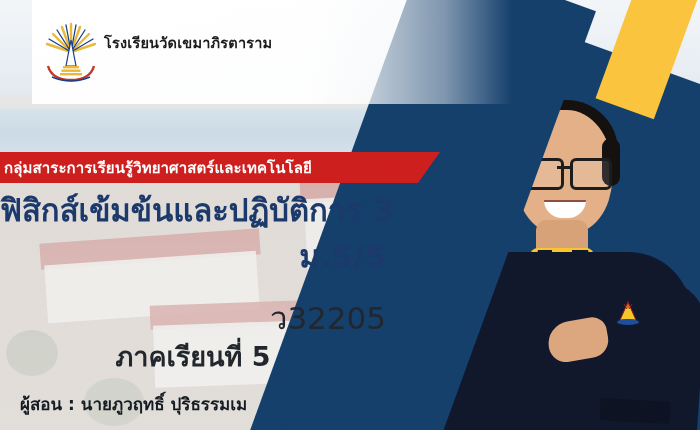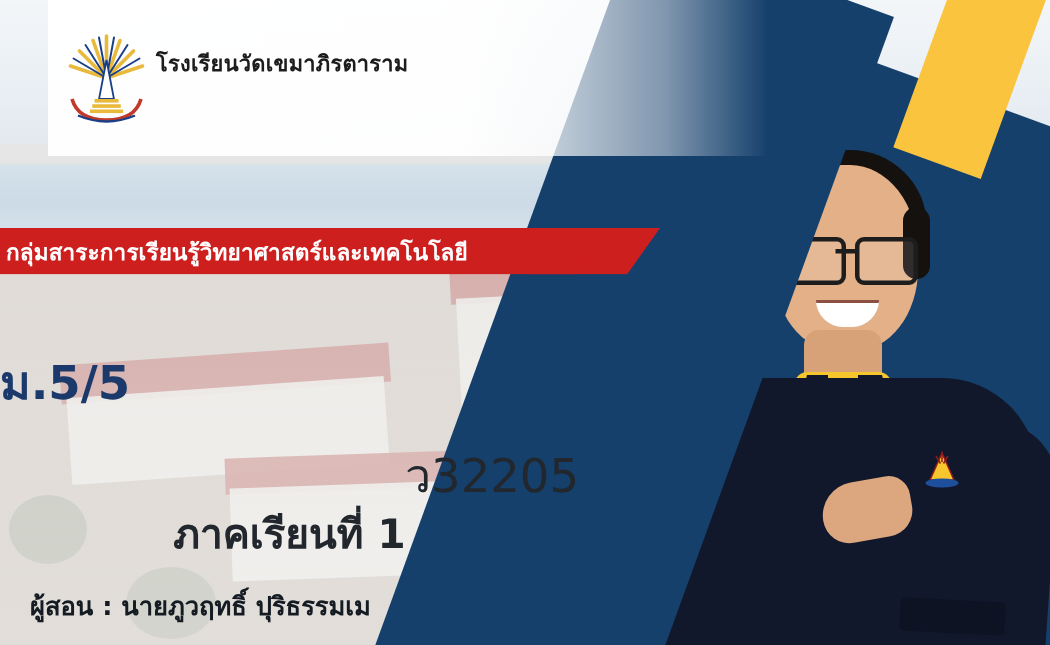--- a/index.html
+++ b/index.html
@@ -177,21 +177,21 @@
     background:#0d1322;border-radius:3px;transform:rotate(3deg);
   }
 
   
   .title-main{
     position:absolute;left:0;top:192px;width:386px;text-align:center;
     font-size:31px;font-weight:bold;color:#1b3a6b;line-height:36px;
     white-space:nowrap;
   }
   .title-room{
-    position:absolute;left:0;top:238px;width:386px;text-align:left;
+    position:absolute;left:0;top:238px;width:386px;text-align:right;
     font-size:31px;font-weight:bold;color:#1b3a6b;line-height:36px;
   }
   .code{
     position:absolute;left:0;top:300px;width:386px;text-align:right;
     font-size:31px;font-weight:normal;color:#22272e;line-height:36px;
   }
   .term{
     position:absolute;left:0;top:341px;width:386px;text-align:center;
     font-size:27px;font-weight:bold;color:#22272e;line-height:32px;
   }
@@ -295,18 +295,19 @@
     </div>
     <div class="school-names">
       <div class="school-th">โรงเรียนวัดเขมาภิรตาราม</div>
     </div>
   </div>
 
   <div class="red-wedge-mid"></div>
   <div class="red-ribbon"></div>
   <div class="red-ribbon-text">กลุ่มสาระการเรียนรู้วิทยาศาสตร์และเทคโนโลยี</div>
 
+  <div class="title-main">ฟิสิกส์เข้มข้นและปฏิบัติการ 3</div>
   <div class="title-room">ม.5/5</div>
   <div class="code">ว32205</div>
-  <div class="term">ภาคเรียนที่ 1</div>
+  <div class="term">ภาคเรียนที่ 5</div>
   <div class="teacher">ผู้สอน : นายภูวฤทธิ์ ปุริธรรมเม</div>
 
 </div>
 
 </body></html>

